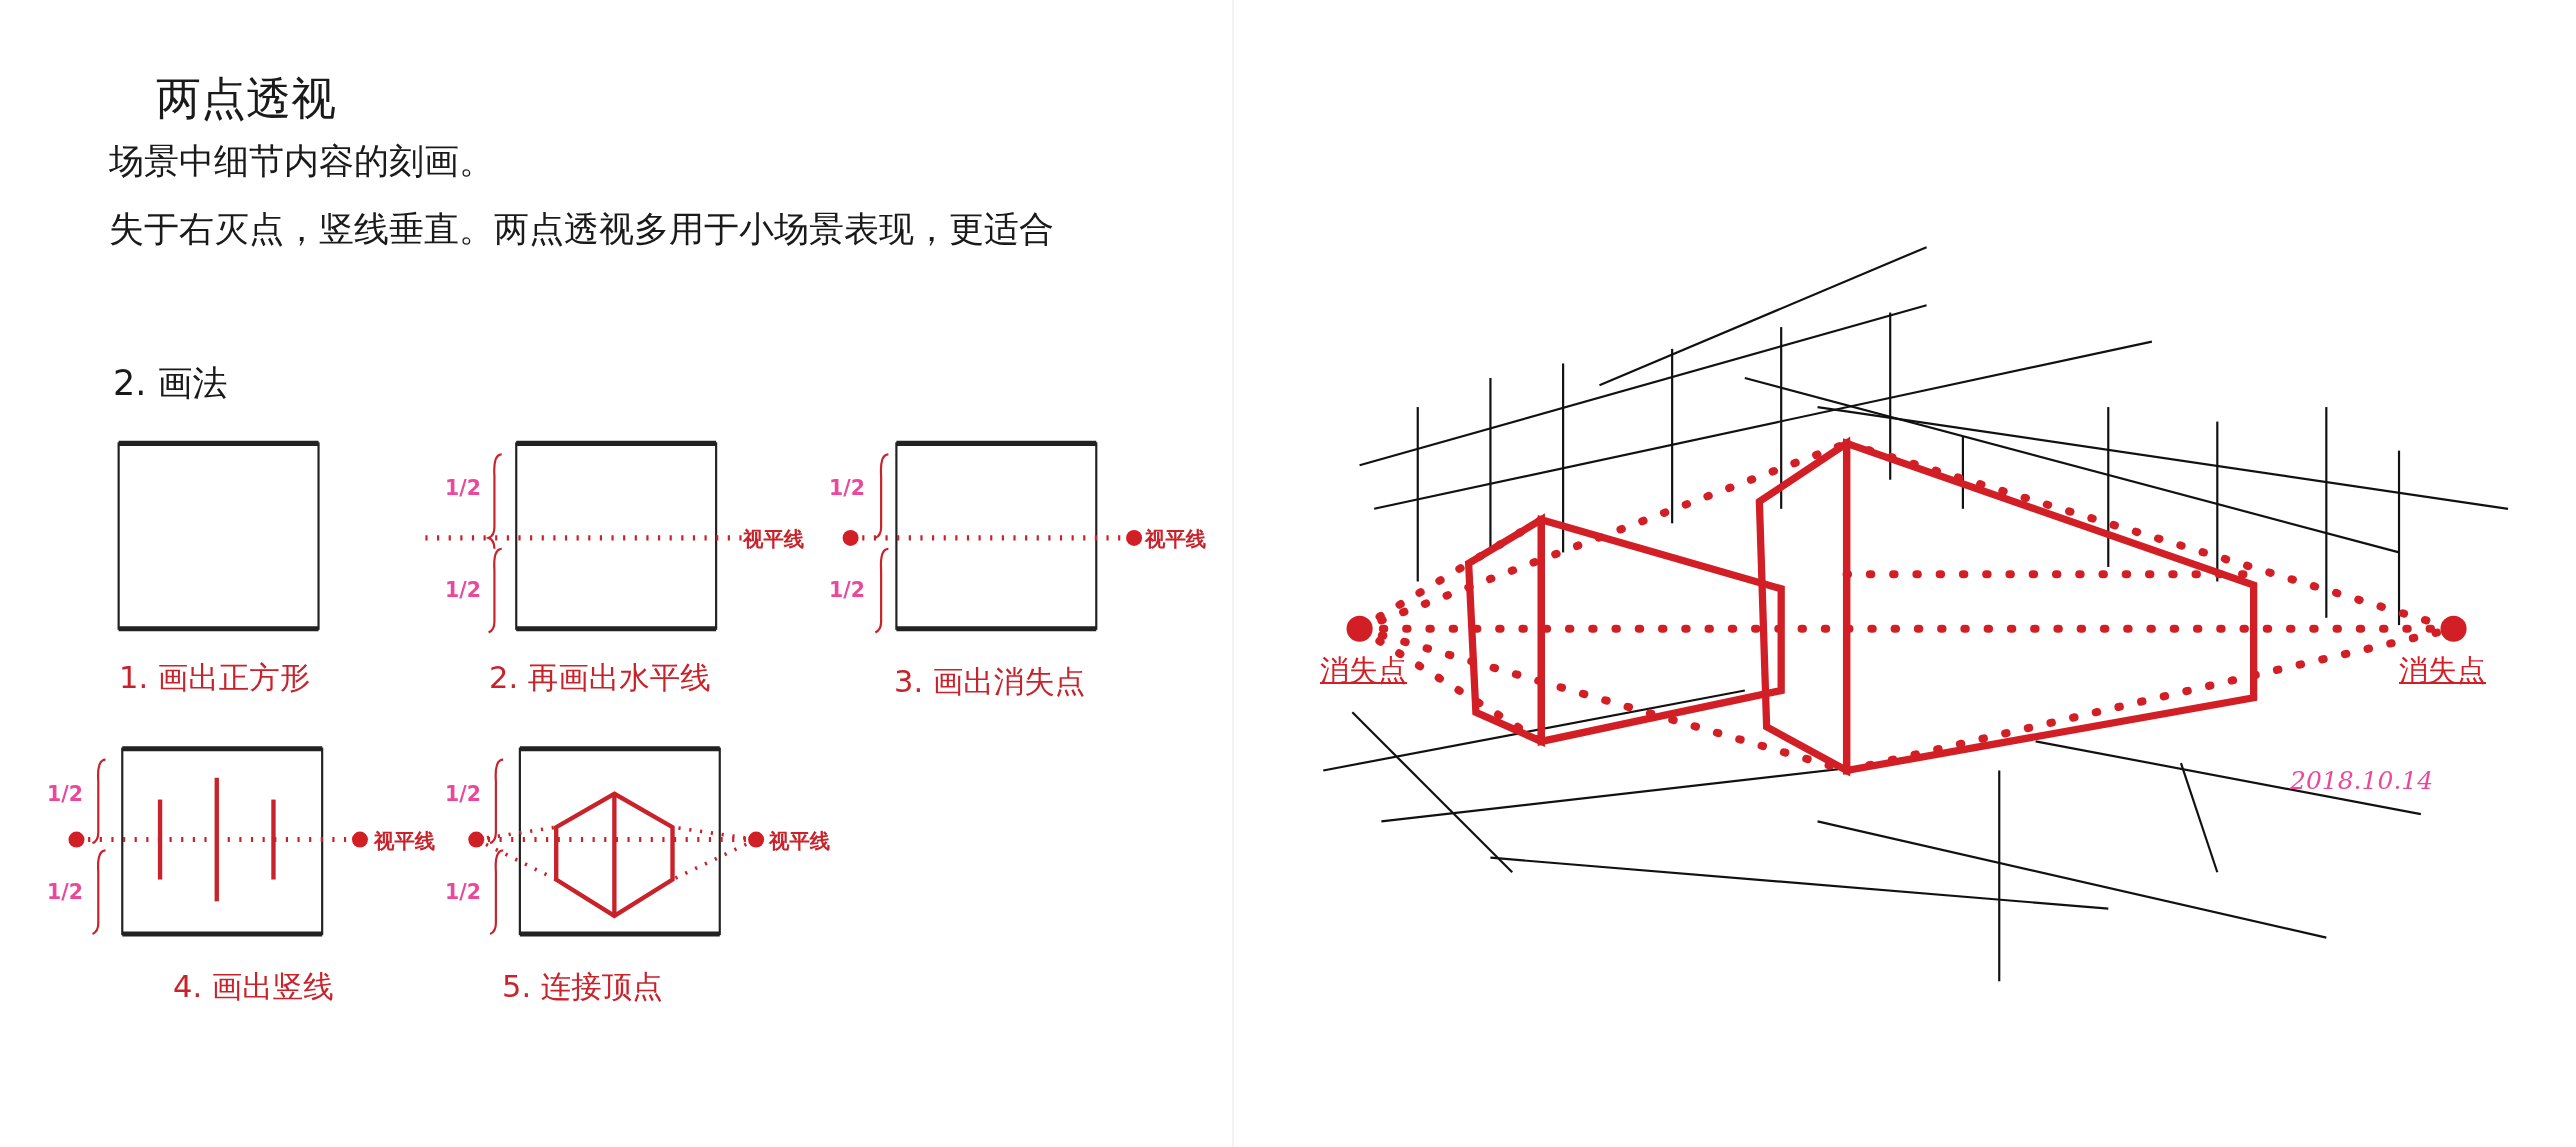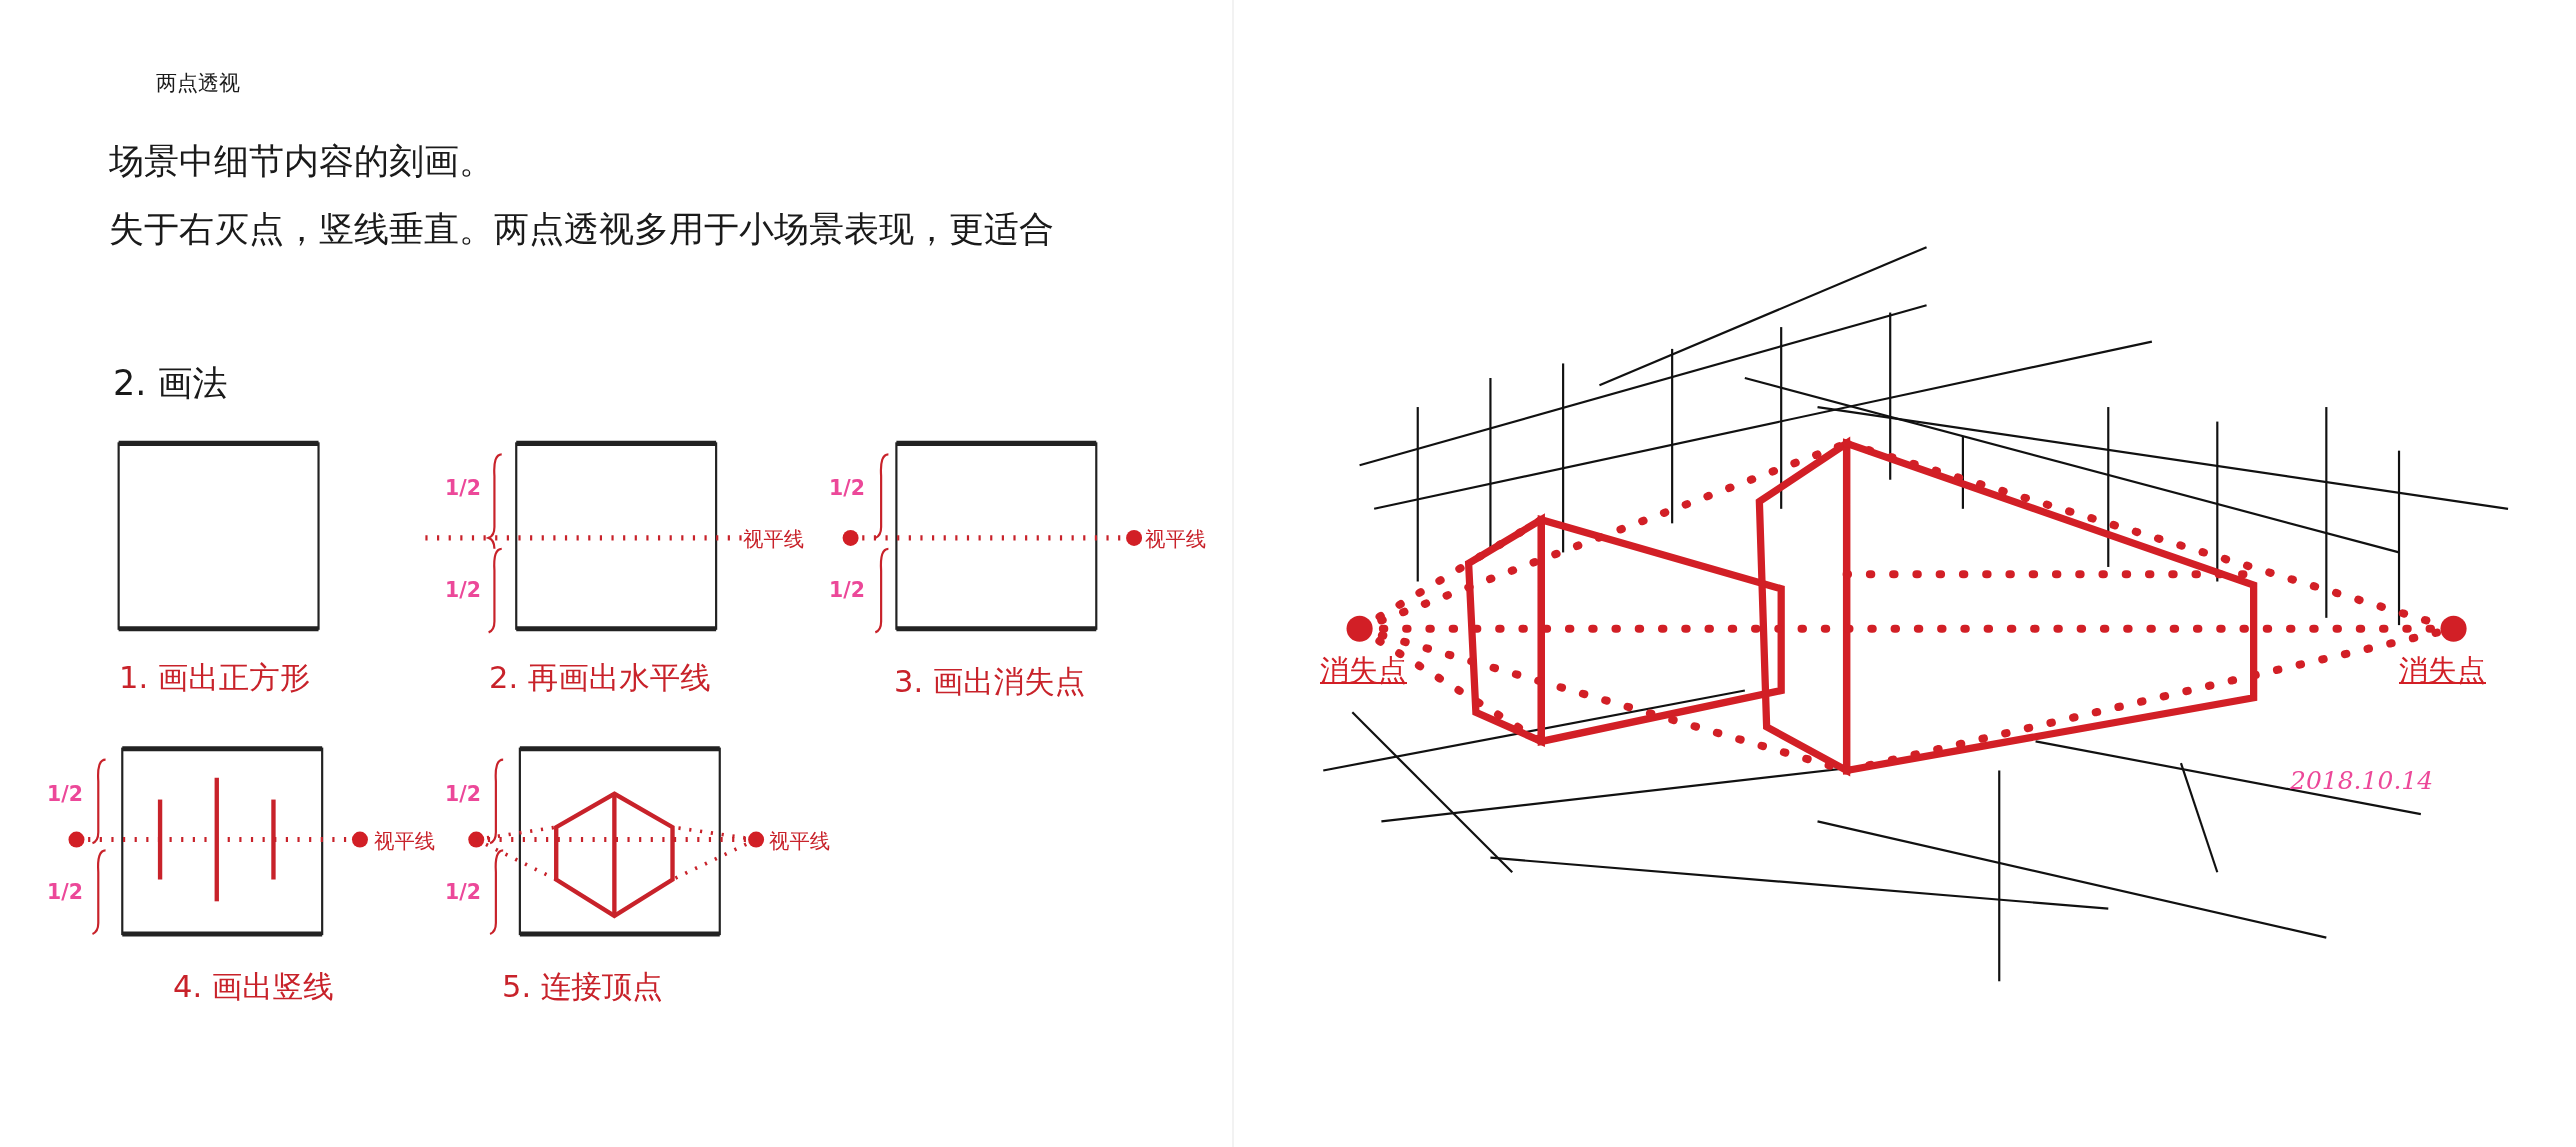--- a/index.html
+++ b/index.html
@@ -1,22 +1,22 @@
 <!DOCTYPE html>
 <html style="font-size:11.6px"><head>
 <meta charset="utf-8">
 <style>
   html,body{margin:0;padding:0;background:#fff;}
   body{width:2576px;height:1147px;position:relative;overflow:hidden;font-family:"DejaVu Sans","Liberation Sans",sans-serif;color:#1a1a1a;}
   .abs{position:absolute;}
-  .heading{font-size:21px;}
+  .heading{font-size:45px;}
   .para{font-size:35px;line-height:68px;width:1112px;}
   .cap{font-size:30.5px;color:#c8222a;white-space:nowrap;}
   .half{font-size:20.4px;color:#ec4899;font-weight:bold;}
-  .hl{font-size:20.4px;color:#c8222a;font-weight:normal;white-space:nowrap;}
+  .hl{font-size:20.4px;color:#c8222a;font-weight:bold;white-space:nowrap;}
   .vp-label{font-size:29px;color:#d21f26;white-space:nowrap;text-decoration:underline;}
   svg{position:absolute;left:0;top:0;}
   .divider{position:absolute;left:1232px;top:0;width:1.5px;height:1147px;background:#f2f2f2;}
 </style>
 </head>
 <body>
 
 <div class="divider"></div>
 
 <div class="abs heading" style="left:156px;top:69px;">两点透视</div>

